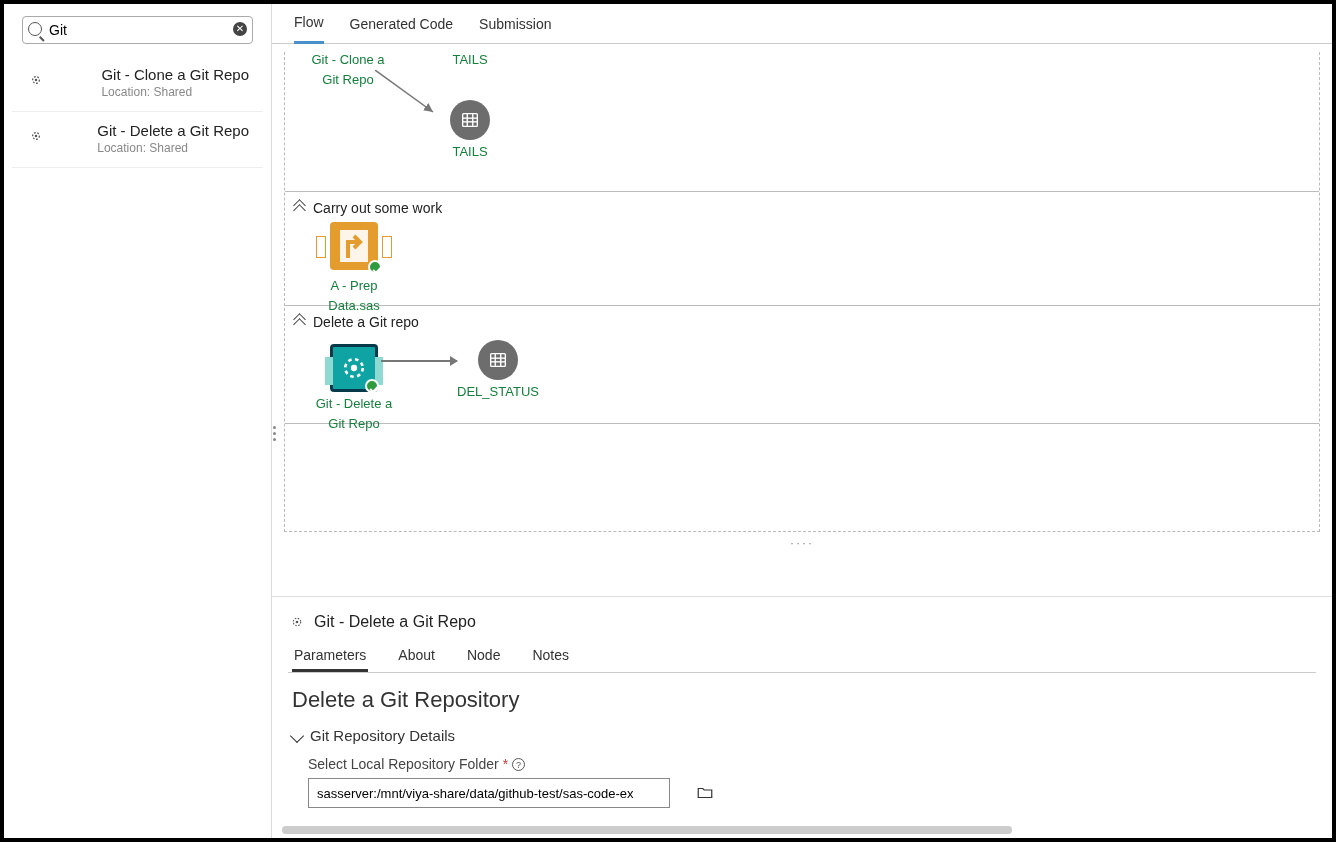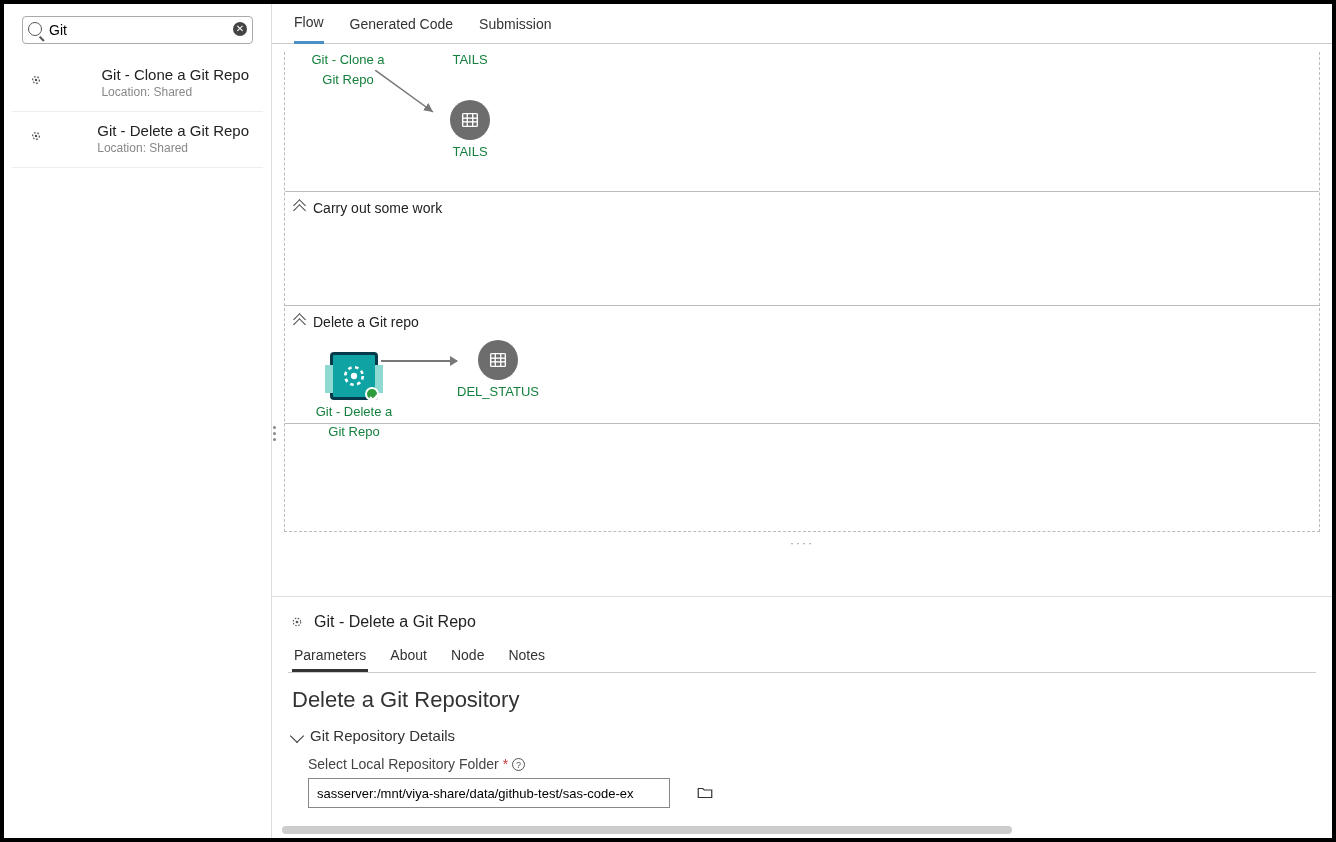--- a/index.html
+++ b/index.html
@@ -216,21 +216,21 @@
   padding: 10px 16px 16px 16px;
   overflow: auto;
   flex: 0 0 auto;
 }
 .props-title {
   display:flex; align-items:center; gap:8px;
   font-size: 16px; color: #222;
   padding: 6px 0 10px 0;
 }
 .props-tabs {
-  display:flex; gap:20px;
+  display:flex; gap:28px;
   border-bottom:1px solid #ccc;
   padding: 0 4px;
 }
 .props-tabs .ptab {
   font-size:14px; color:#333;
   padding: 6px 2px;
   cursor:pointer;
 }
 .props-tabs .ptab.active { border-bottom:3px solid #333; font-weight:500; }
 
@@ -359,29 +359,45 @@
             </div>
             <div class="node-label">TAILS</div>
           </div>
         </div>
 
         <div class="flow-section" style="height:114px;">
           <div class="section-header">
             <span class="chev"></span>
             <span>Carry out some work</span>
           </div>
+          <div class="node" style="position:relative; left:14px; top:0;">
+            <div style="position:relative; display:inline-block;">
+              <span style="position:absolute; left:-14px; top:14px; width:10px; height:22px; border:1px solid #e59c2e; background:#fff;"></span>
+              <span style="position:absolute; right:-14px; top:14px; width:10px; height:22px; border:1px solid #e59c2e; background:#fff;"></span>
+              <div class="square-node orange">
+                <svg viewBox="0 0 24 24">
+                    <rect x="5" y="4" width="14" height="16" fill="#fff" opacity="0.9"></rect>
+                    <polyline points="9,18 9,10 15,10" fill="none" stroke="#e59c2e" stroke-width="2"></polyline>
+                    <polyline points="12,7 15,10 12,13" fill="none" stroke="#e59c2e" stroke-width="2"></polyline>
+                  </svg>
+                <span class="badge-ok"></span>
+              </div>
+            </div>
+            <div class="node-label">A - Prep</div>
+            <div class="node-label">Data.sas</div>
+          </div>
         </div>
 
         <div class="flow-section" style="height:118px;">
           <div class="section-header">
             <span class="chev"></span>
             <span>Delete a Git repo</span>
           </div>
           <div style="position:relative; height:80px;">
-            <div class="node" style="left:14px; top:16px;">
+            <div class="node" style="left:14px; top:8px;">
               <div class="square-node teal">
                 <span class="port left"></span>
                 <span class="port right"></span>
                 <svg viewBox="0 0 24 24">
                     <circle cx="12" cy="12" r="5" fill="none" stroke="#fff" stroke-width="1.5" stroke-dasharray="2 2"></circle>
                     <circle cx="12" cy="12" r="1.8" fill="#fff"></circle>
                   </svg>
                 <span class="badge-ok"></span>
               </div>
               <div class="node-label">Git - Delete a</div>

